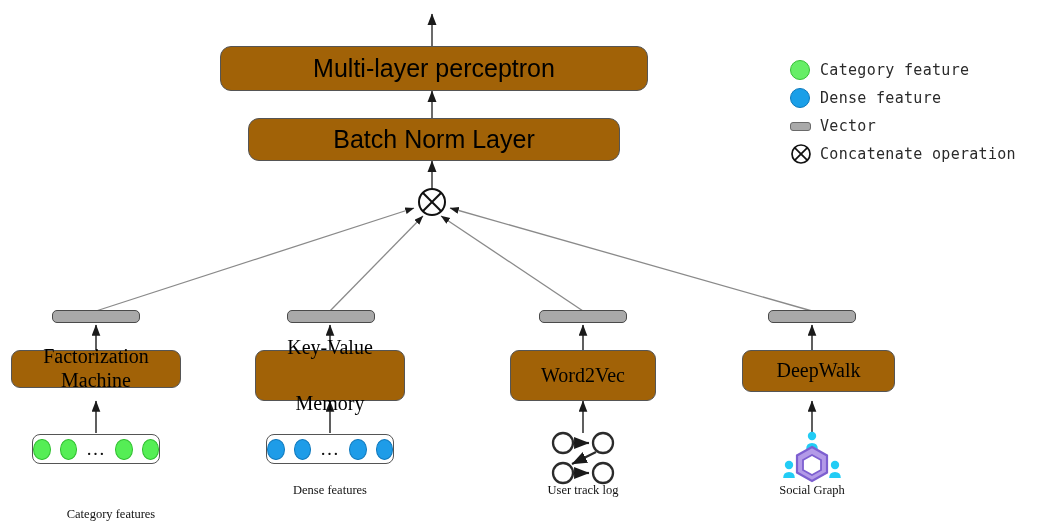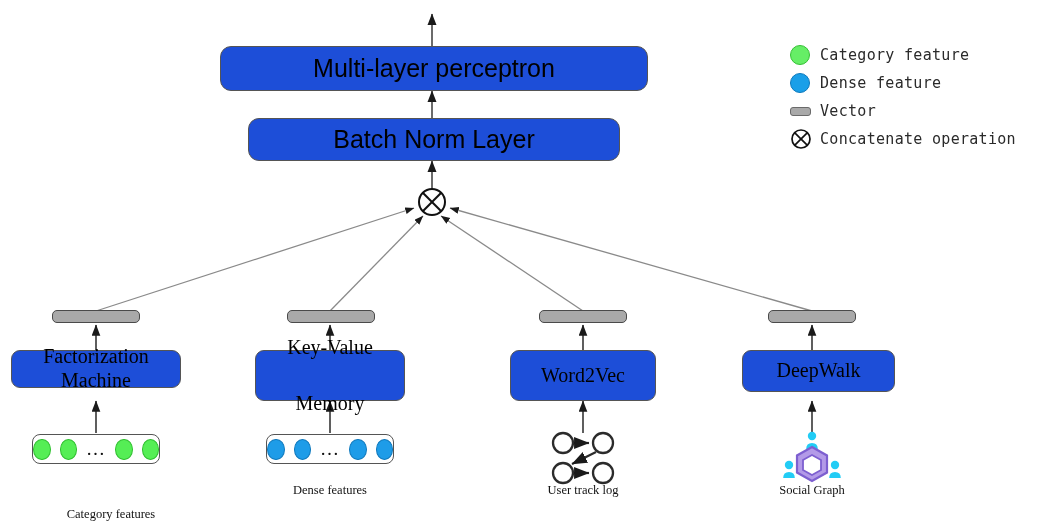--- a/index.html
+++ b/index.html
@@ -10,21 +10,21 @@
     overflow:hidden;
     font-family:"Liberation Serif", serif;
   }
   #page svg.wires{position:absolute;left:0;top:0;width:1045px;height:528px;}
 
   .node-box{
     position:absolute;
     box-sizing:border-box;
     border:1.4px solid #555;
     border-radius:9px;
-    background:#1d4ed8;
+    background:#a16207;
     display:flex;align-items:center;justify-content:center;
     text-align:center;
     color:#000;
     line-height:1.18;
   }
   .top-box{ font-family:"Liberation Sans", sans-serif; font-size:25px; border-radius:11px;}
   .mod-box{ font-family:"Liberation Serif", serif; font-size:20px;}
 
   .vec-bar{
     position:absolute;
@@ -49,21 +49,21 @@
   .ellipsis{font-size:19px;color:#111;letter-spacing:1px;line-height:0.4;font-family:"Liberation Serif",serif;}
 
   .caption{
     position:absolute;
     font-family:"Liberation Serif", serif;
     font-size:12.5px;color:#111;
     text-align:center;white-space:nowrap;
   }
 
   
-  #legend{position:absolute;left:790px;top:41px;}
+  #legend{position:absolute;left:790px;top:56px;}
   .leg-row{display:flex;align-items:center;height:28px;}
   .leg-mark{width:30px;display:flex;align-items:center;justify-content:flex-start;}
   .leg-txt{
     font-family:"DejaVu Sans Mono", monospace;
     font-size:15px;color:#2a2a2a;white-space:nowrap;letter-spacing:0.3px;
   }
   .leg-dot{width:20px;height:20px;border-radius:50%;box-sizing:border-box;}
   .leg-dot.green{background:#66ee66;border:1.4px solid #35c035;}
   .leg-dot.blue{background:#1a9fe8;border:1.4px solid #0d79bc;}
   .leg-vec{width:19px;height:7px;border-radius:3px;background:#a9a9a9;border:1.2px solid #6a6a6a;}

